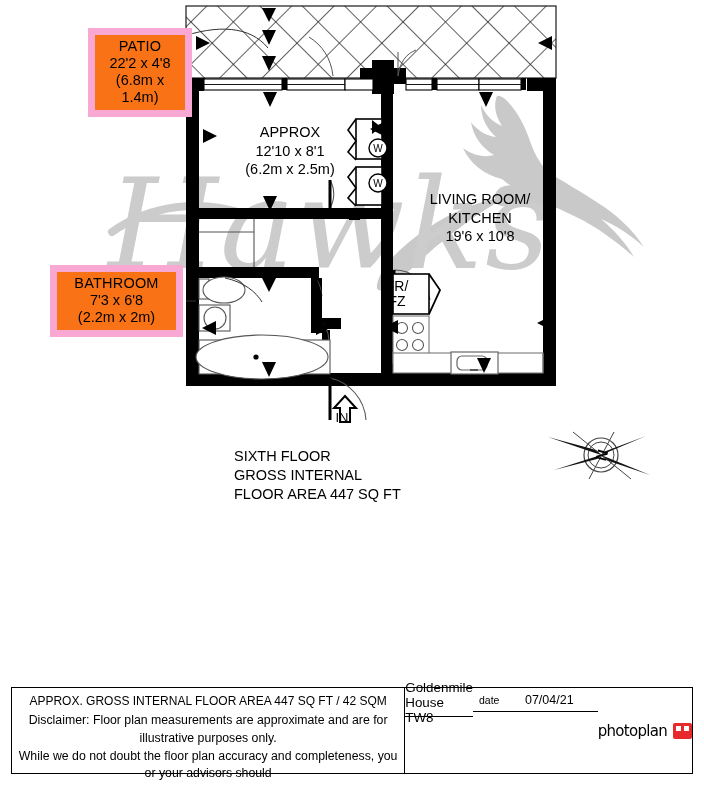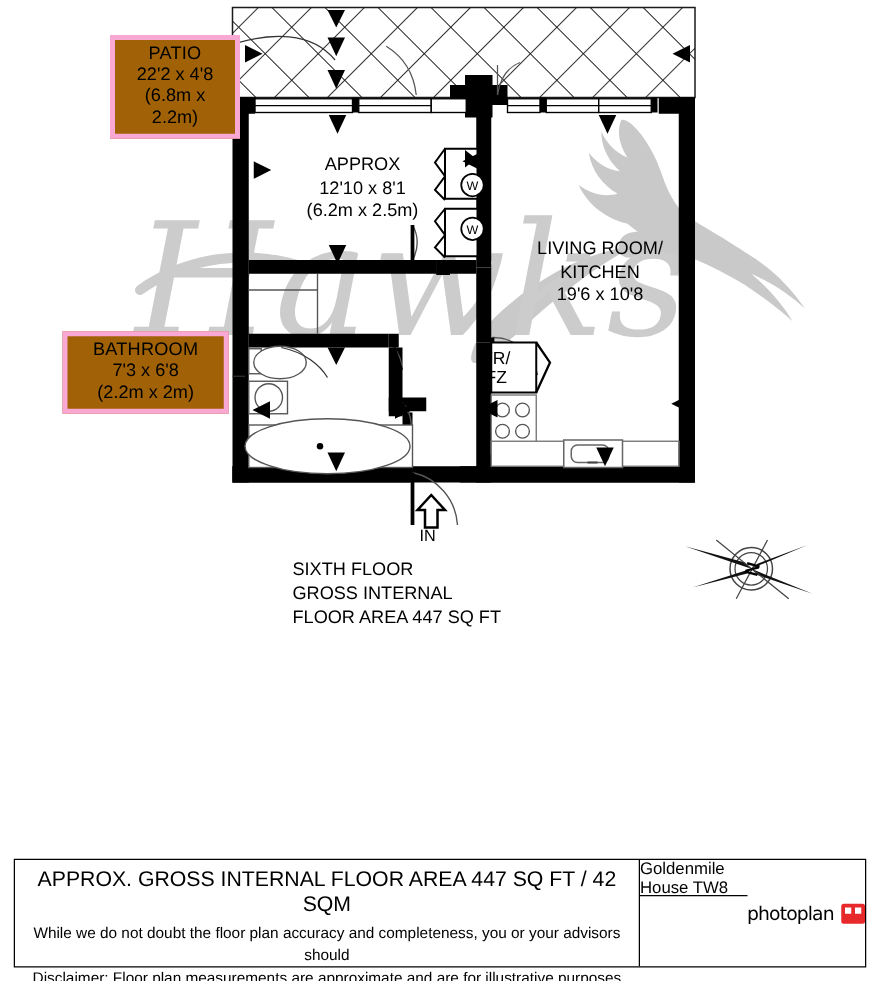--- a/index.html
+++ b/index.html
@@ -18,22 +18,22 @@
   #plan-root {
     position: absolute;
     left: 0; top: 0;
     width: 704px;
     height: 785px;
   }
   .abs { position: absolute; }
 
   
   .label-box {
-    border: 4px solid #f9a8d4;
-    background: #a16207;
+    border: 7px solid #f9a8d4;
+    background: #f97316;
     text-align: center;
     line-height: 1.18;
     font-size: 14.5px;
     padding: 3px 7px 4px 7px;
     box-sizing: border-box;
   }
   .label-box .ttl { font-size: 14.5px; letter-spacing: .2px; }
   .label-box .dim { font-size: 14.5px; }
 
   
@@ -67,21 +67,21 @@
   }
   #footer-left {
     width: 500px;
     box-sizing: border-box;
     border-right: 1px solid #000;
     display: flex;
     flex-direction: column;
   }
   #footer-area {
     text-align: center;
-    font-size: 17px;
+    font-size: 12px;
     padding-top: 6px;
     padding-bottom: 4px;
   }
   .disc-line {
     font-size: 12.3px;
     text-align: center;
     line-height: 1.45;
   }
   #footer-right {
     flex: 1;
@@ -382,21 +382,21 @@
       <polygon points="601,455 646,436 606,451" fill="#111"></polygon>
       <line x1="573" y1="432" x2="631" y2="479" stroke="#444" stroke-width="1"></line>
       <line x1="614" y1="432" x2="589" y2="479" stroke="#444" stroke-width="1"></line>
       <text x="601" y="461" font-family="Liberation Sans, sans-serif" font-size="15" font-weight="bold" text-anchor="middle" fill="#000" transform="rotate(-75 601,455)">N</text>
     </g>
   </svg>
 
   <div class="abs label-box" style="left:88px; top:28px; width:104px;">
     <div class="ttl">PATIO</div>
     <div class="dim">22'2 x 4'8</div>
-    <div class="dim">(6.8m x 2.2m)</div>
+    <div class="dim">(6.8m x 1.4m)</div>
   </div>
 
   <div class="abs room-text" style="left:215px; top:123px; width:150px;">
     <div>APPROX</div>
     <div>12'10 x 8'1</div>
     <div>(6.2m x 2.5m)</div>
   </div>
 
   <div class="abs room-text" style="left:405px; top:190px; width:150px;">
     <div>LIVING ROOM/</div>
@@ -408,34 +408,38 @@
     <div class="ttl">BATHROOM</div>
     <div class="dim">7'3 x 6'8</div>
     <div class="dim">(2.2m x 2m)</div>
   </div>
 
   <div class="abs" style="left:382px; top:279px; width:30px; font-size:14px; line-height:1.08;text-align:center;">
     <div>FR/</div>
     <div>FZ</div>
   </div>
 
-  <div class="abs in-label" style="left:320px; top:421px; width:44px;">IN</div>
+  <div class="abs in-label" style="left:320px; top:410px; width:44px;">IN</div>
 
   <div class="abs info-text" style="left:188px; top:447px; width:280px;margin-left:46px;">SIXTH FLOOR
 GROSS INTERNAL
 FLOOR AREA 447 SQ FT</div>
 </div>
 
 <div id="footer">
   <div id="footer-left">
     <div id="footer-area">APPROX. GROSS INTERNAL FLOOR AREA 447 SQ FT / 42 SQM</div>
+    <div class="disc-line">Disclaimer: Floor plan measurements are approximate and are for illustrative purposes only.</div>
     <div class="disc-line">While we do not doubt the floor plan accuracy and completeness, you or your advisors should</div>
-    <div class="disc-line">Disclaimer: Floor plan measurements are approximate and are for illustrative purposes only.</div>
     <div class="disc-line">conduct a careful, independent investigation of the property in respect of monetary valuation</div>
   </div>
   <div id="footer-right">
     <div id="fr-title">Goldenmile House TW8</div>
+    <div id="fr-date">
+      <span class="dlab">date</span>
+      <span class="dval">07/04/21</span>
+    </div>
     <div id="fr-logo">
       <span class="logotext">photoplan</span>
       <span class="logomark"></span>
     </div>
   </div>
 </div>
 
 </body></html>

